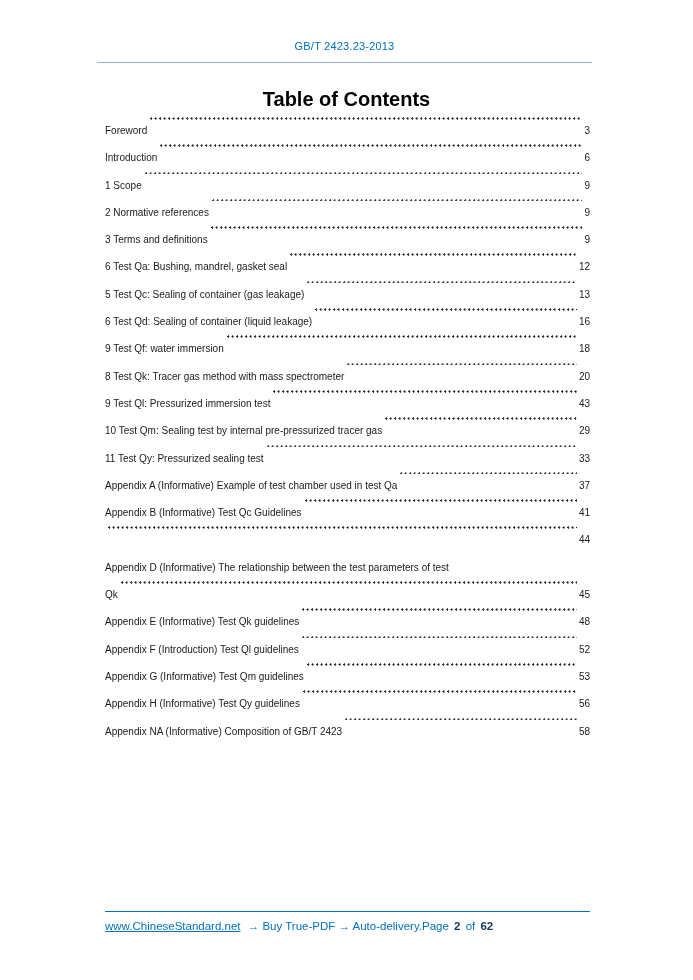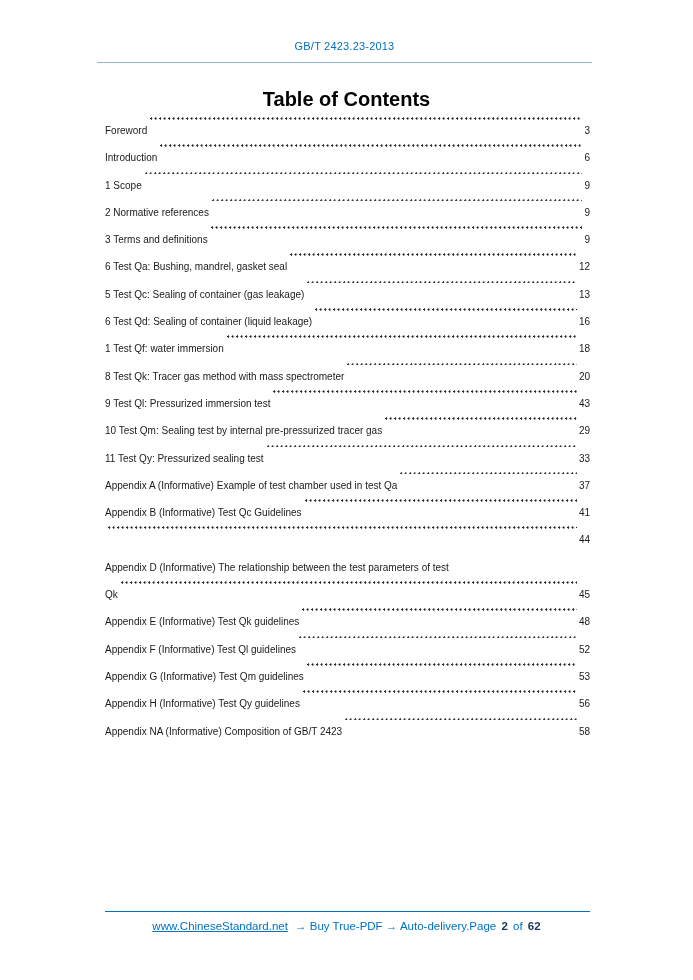--- a/index.html
+++ b/index.html
@@ -83,21 +83,21 @@
     left: 105px;
     right: 103px;
     top: 911px;
   }
   .footer-rule {
     border-top: 1px solid #0070C0;
     height: 0;
   }
   .footer-row {
     display: flex;
-    justify-content: center;
+    justify-content: flex-start;
     align-items: baseline;
     margin-top: 8px;
     font-size: 11.5px;
     color: #0070C0;
   }
   .footer-left {
     white-space: nowrap;
   }
   .footer-link {
     color: #0070C0;
@@ -167,21 +167,21 @@
         <span class="toc-label">5 Test Qc: Sealing of container (gas leakage)</span>
         <span class="toc-leader"></span>
         <span class="toc-page">13</span>
       </div>
       <div class="toc-row">
         <span class="toc-label">6 Test Qd: Sealing of container (liquid leakage)</span>
         <span class="toc-leader"></span>
         <span class="toc-page">16</span>
       </div>
       <div class="toc-row">
-        <span class="toc-label">1 Test Qf: water immersion</span>
+        <span class="toc-label">9 Test Qf: water immersion</span>
         <span class="toc-leader"></span>
         <span class="toc-page">18</span>
       </div>
       <div class="toc-row">
         <span class="toc-label">8 Test Qk: Tracer gas method with mass spectrometer</span>
         <span class="toc-leader"></span>
         <span class="toc-page">20</span>
       </div>
       <div class="toc-row">
         <span class="toc-label">9 Test Ql: Pressurized immersion test</span>
@@ -219,21 +219,21 @@
         <span class="toc-label">Qk</span>
         <span class="toc-leader"></span>
         <span class="toc-page">45</span>
       </div>
       <div class="toc-row">
         <span class="toc-label">Appendix E (Informative) Test Qk guidelines</span>
         <span class="toc-leader"></span>
         <span class="toc-page">48</span>
       </div>
       <div class="toc-row">
-        <span class="toc-label">Appendix F (Informative) Test Ql guidelines</span>
+        <span class="toc-label">Appendix F (Introduction) Test Ql guidelines</span>
         <span class="toc-leader"></span>
         <span class="toc-page">52</span>
       </div>
       <div class="toc-row">
         <span class="toc-label">Appendix G (Informative) Test Qm guidelines</span>
         <span class="toc-leader"></span>
         <span class="toc-page">53</span>
       </div>
       <div class="toc-row">
         <span class="toc-label">Appendix H (Informative) Test Qy guidelines</span>

